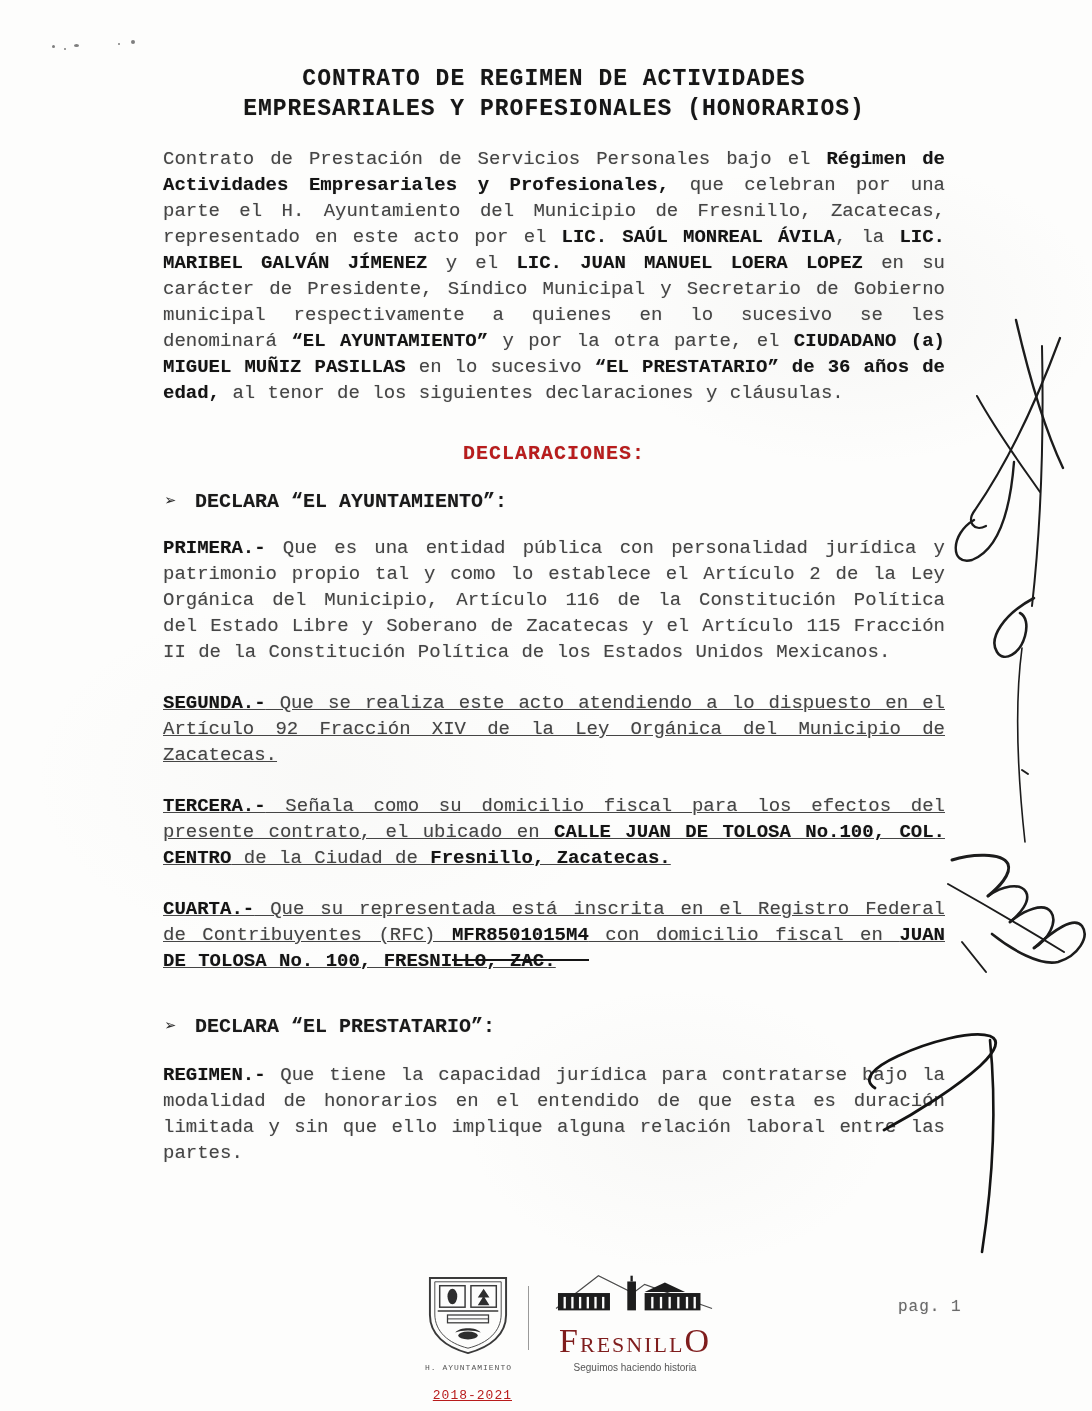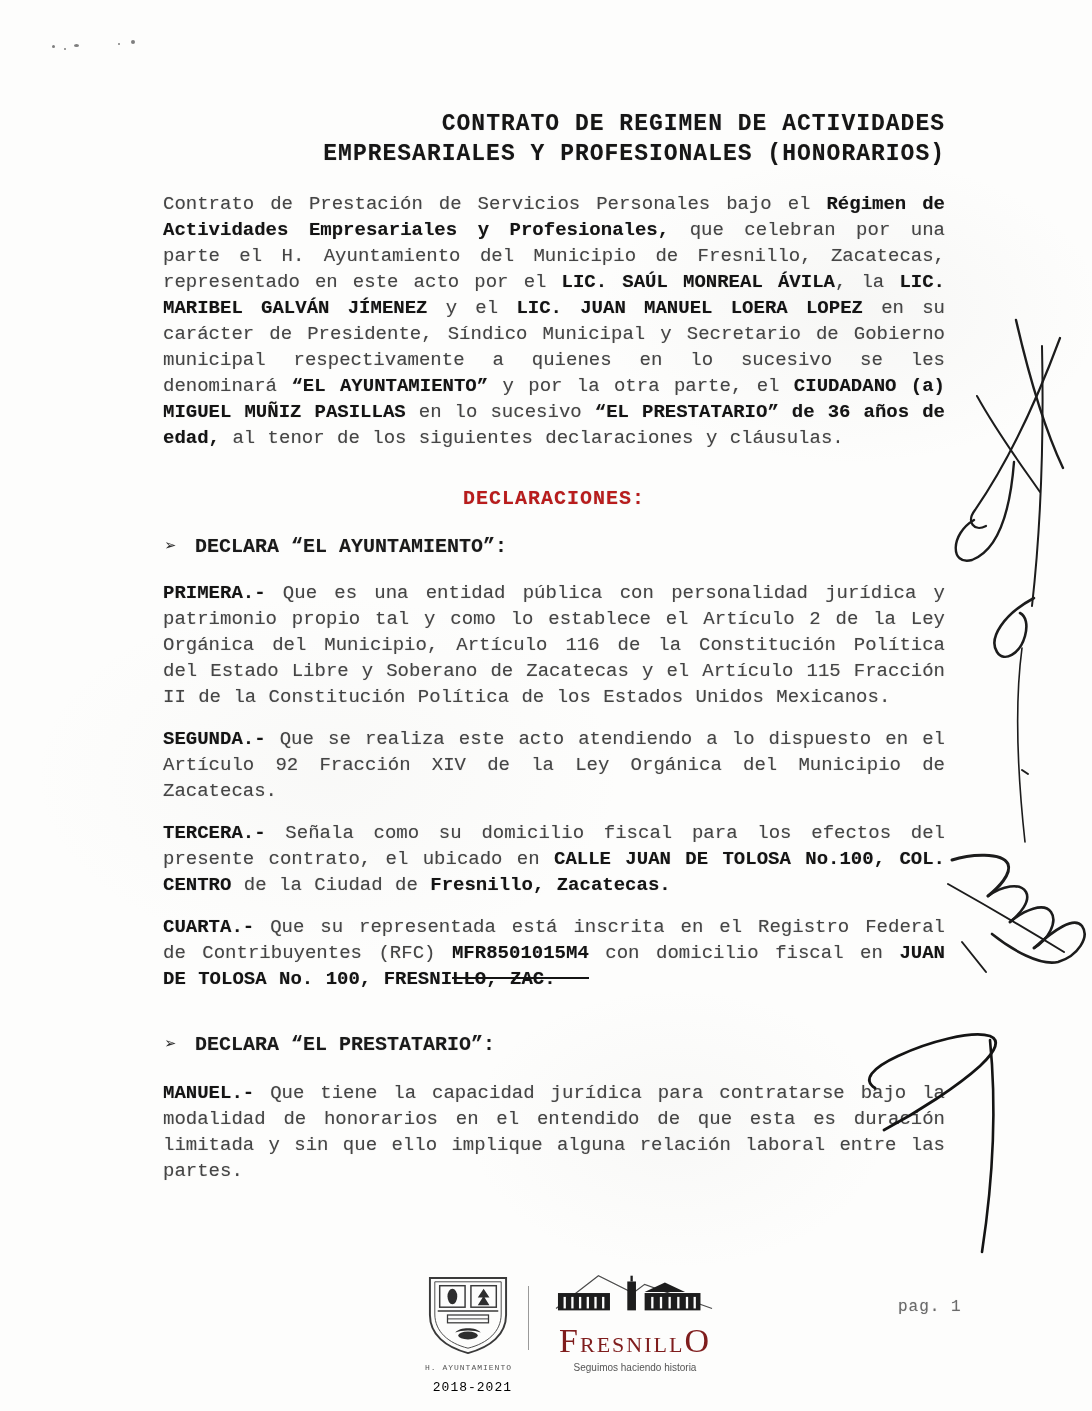--- a/index.html
+++ b/index.html
@@ -14,21 +14,21 @@
     content:"";position:absolute;inset:0;pointer-events:none;
     background:
       radial-gradient(360px 220px at 78% 22%, rgba(190,190,185,.10), transparent 70%),
       radial-gradient(420px 260px at 30% 55%, rgba(200,200,195,.08), transparent 70%),
       radial-gradient(300px 200px at 62% 80%, rgba(190,190,185,.08), transparent 70%);
   }
   .content{
     position:absolute;left:163px;top:0;width:782px;
   }
   .title{
-    margin-top:109px;text-align:right;font-weight:bold;
+    margin-top:64px;text-align:center;font-weight:bold;
     font-size:23px;line-height:30px;letter-spacing:1px;color:#161616;
     text-shadow:0 0 1px rgba(0,0,0,.25);
   }
   .para{
     font-size:19px;line-height:26px;text-align:justify;color:#454545;
     text-shadow:0 0 1px rgba(70,70,70,.35);
     word-spacing:1px;
   }
   .intro{margin-top:22px;}
   .seg.b{font-weight:bold;color:#141414;text-shadow:0 0 1px rgba(0,0,0,.3);}
@@ -39,29 +39,29 @@
   }
   .bullet-line{
     margin-top:24px;padding-left:32px;position:relative;
     font-weight:bold;font-size:20px;color:#1a1a1a;line-height:26px;
     text-shadow:0 0 1px rgba(0,0,0,.25);
   }
   .bullet-line .arrow{
     position:absolute;left:2px;top:0;font-weight:normal;font-size:19px;color:#2a2a2a;
   }
   .clause{margin-top:20px;}
-  .clause.tight{margin-top:16px;}
+  .clause.tight{margin-top:25px;text-decoration:underline;}
   .bullet-prestatario{margin-top:40px;}
   .quinta{margin-top:22px;}
 
   
   .footer{position:absolute;left:0;top:1262px;width:1092px;height:149px;}
   .shield-wrap{position:absolute;left:416px;top:12px;width:96px;text-align:right;color:#3c3c3c;}
   .shield-caption1{font-size:8px;letter-spacing:1px;margin-top:2px;color:#555;}
-  .shield-caption2{font-size:13px;letter-spacing:1px;color:#000000;margin-top:8px;}
+  .shield-caption2{font-size:13px;letter-spacing:1px;color:#b91c1c;margin-top:16px;text-decoration:underline;}
   .divider{position:absolute;left:528px;top:24px;width:1px;height:64px;background:#9a9a9a;}
   .brand-wrap{position:absolute;left:540px;top:6px;width:190px;text-align:center;}
   .brand-name{
     font-family:"Liberation Serif","DejaVu Serif",serif;color:#7f1d1d;
     letter-spacing:2px;line-height:36px;margin-top:-2px;
   }
   .brand-name .cap{font-size:34px;}
   .brand-name .mid{font-size:22px;}
   .brand-tagline{font-size:10px;color:#555;font-family:"Liberation Sans",sans-serif;margin-top:-3px;}
   .page-number{
@@ -100,21 +100,21 @@
     <div class="para clause"><span class="seg b">PRIMERA.-</span><span class="seg"> Que es una entidad pública con personalidad jurídica y patrimonio propio tal y como lo establece el Artículo 2 de la Ley Orgánica del Municipio, Artículo 116 de la Constitución Política del Estado Libre y Soberano de Zacatecas y el Artículo 115 Fracción II de la Constitución Política de los Estados Unidos Mexicanos.</span></div>
     <div class="para clause tight"><span class="seg b">SEGUNDA.-</span><span class="seg"> Que se realiza este acto atendiendo a lo dispuesto en el Artículo 92 Fracción XIV de la Ley Orgánica del Municipio de Zacatecas.</span></div>
     <div class="para clause tight"><span class="seg b">TERCERA.-</span><span class="seg"> Señala como su domicilio fiscal para los efectos del presente contrato, el ubicado en </span><span class="seg b">CALLE JUAN DE TOLOSA No.100, COL. CENTRO</span><span class="seg"> de la Ciudad de </span><span class="seg b">Fresnillo, Zacatecas.</span></div>
     <div class="para clause tight"><span class="seg b">CUARTA.-</span><span class="seg"> Que su representada está inscrita en el Registro Federal de Contribuyentes (RFC) </span><span class="seg b u">MFR8501015M4</span><span class="seg"> con domicilio fiscal en </span><span class="seg b">JUAN DE TOLOSA No. 100, FRESNILLO, ZAC.</span></div>
 
     <div class="bullet-line bullet-prestatario">
       <span class="arrow">➢</span>
       <span>DECLARA “EL PRESTATARIO”:</span>
     </div>
 
-    <div class="para quinta"><span class="seg b">MANUEL.-</span><span class="seg"> Que tiene la capacidad jurídica para contratarse bajo la modalidad de honorarios en el entendido de que esta es duración limitada y sin que ello implique alguna relación laboral entre las partes.</span></div>
+    <div class="para quinta"><span class="seg b">REGIMEN.-</span><span class="seg"> Que tiene la capacidad jurídica para contratarse bajo la modalidad de honorarios en el entendido de que esta es duración limitada y sin que ello implique alguna relación laboral entre las partes.</span></div>
   </div>
 
   <svg class="overlay" width="1092" height="1411" viewBox="0 0 1092 1411">
     <g stroke="#1c1c1c" fill="none" stroke-linecap="round">
       <path d="M1016,320 C1028,372 1044,428 1063,468" stroke-width="2.4"></path>
       <path d="M1060,338 C1034,408 1004,468 975,510 C966,522 974,532 986,526" stroke-width="2.2"></path>
       <path d="M977,396 C998,434 1022,466 1040,492" stroke-width="2"></path>
       <path d="M1014,462 C1010,514 998,550 972,560 C950,566 950,534 974,520" stroke-width="2.4"></path>
       <path d="M1042,346 C1044,440 1040,535 1032,606" stroke-width="2"></path>
       <path d="M1022,770 l6,4" stroke-width="2"></path>

